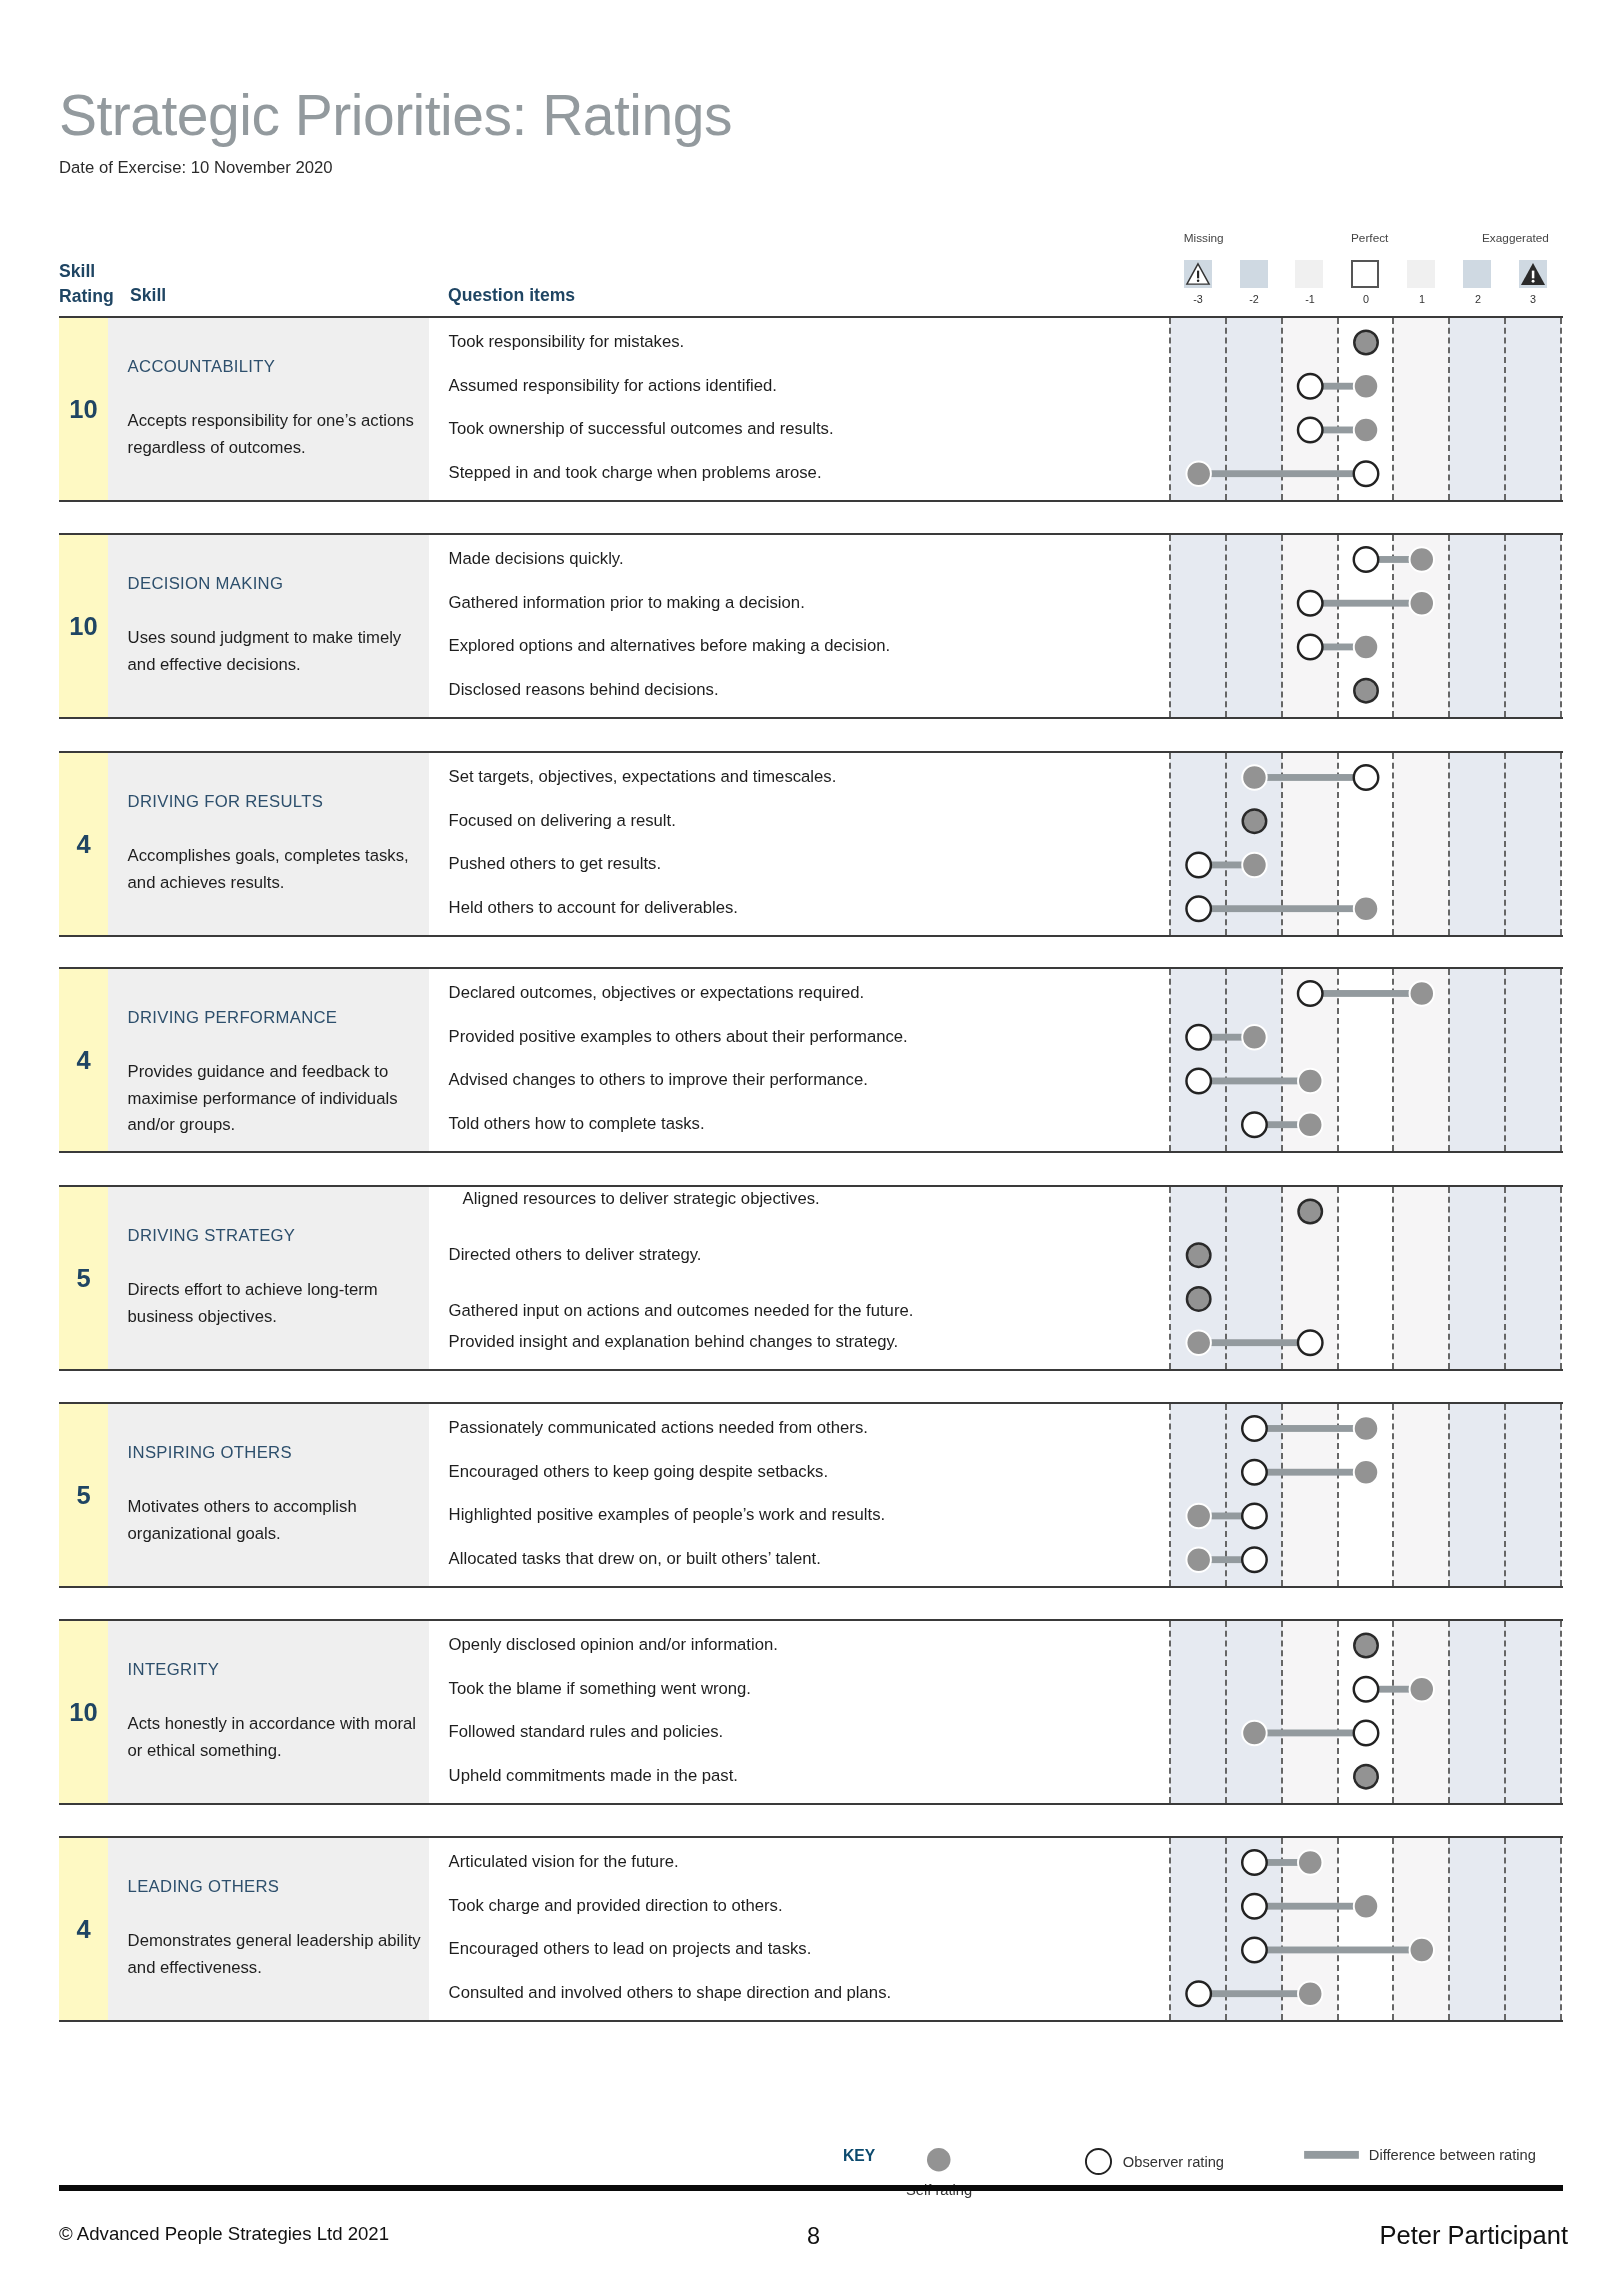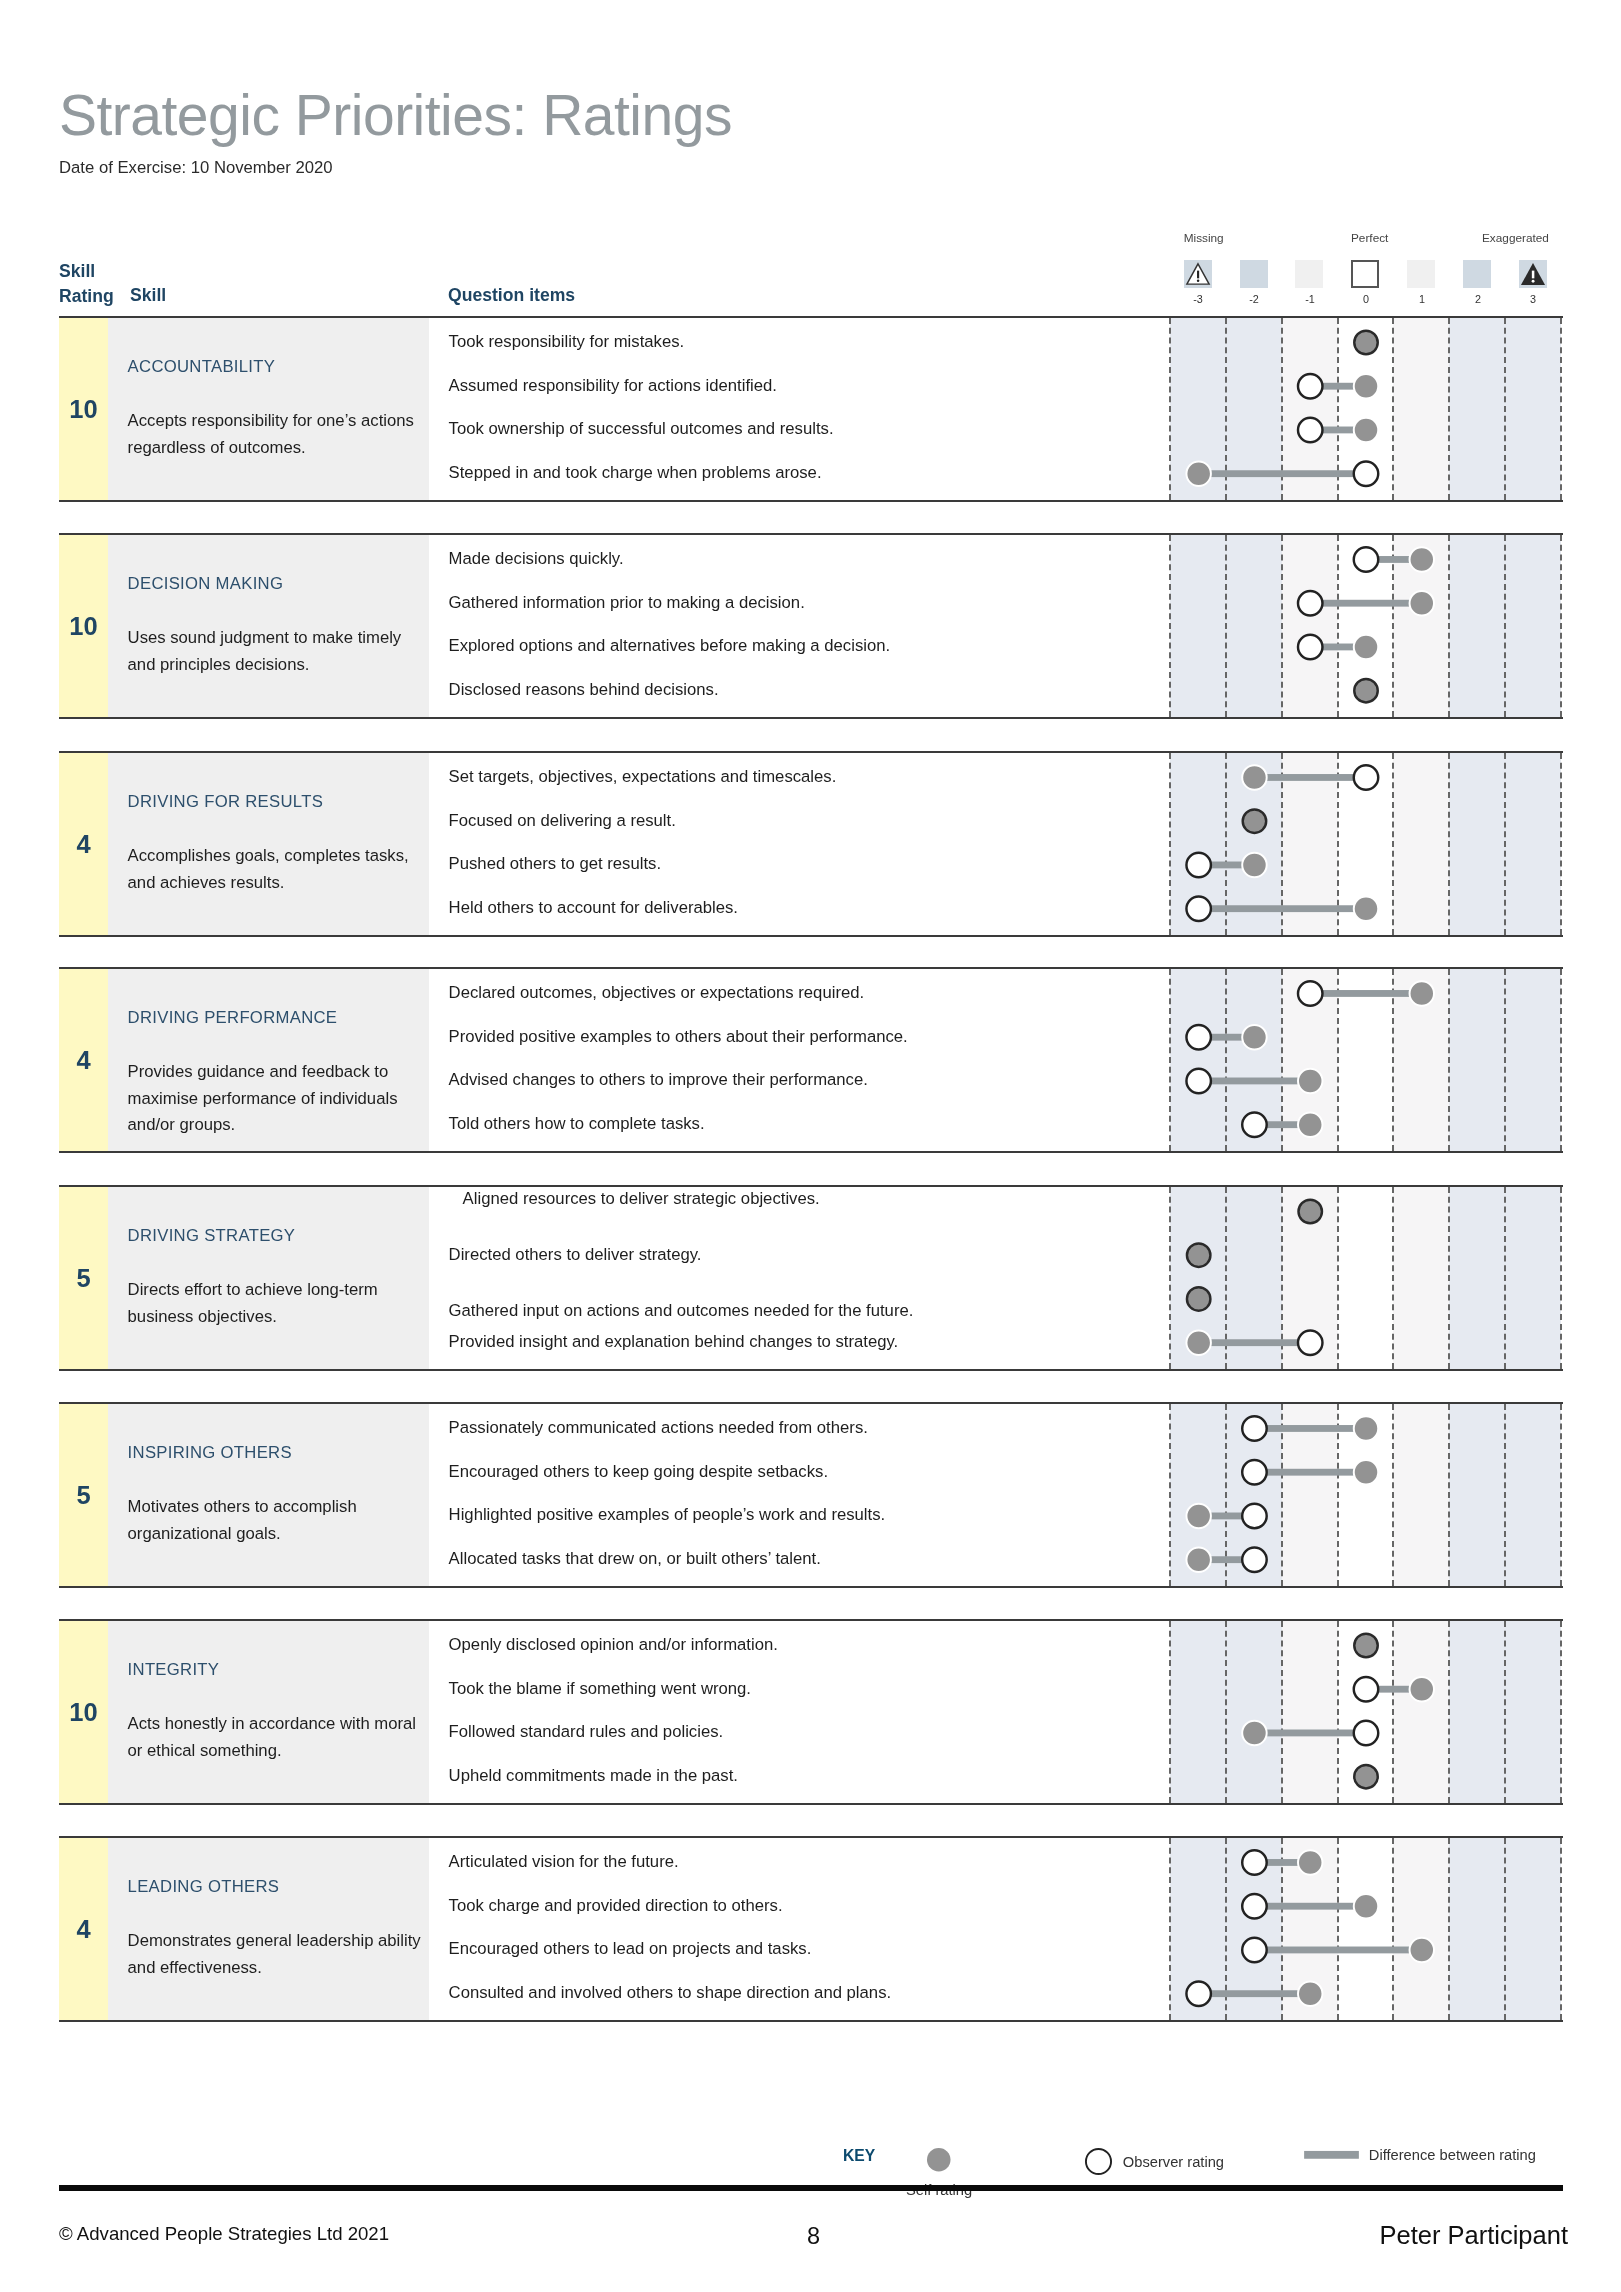--- a/index.html
+++ b/index.html
@@ -159,21 +159,21 @@
           <rect x="29" y="155.60000000000002" width="171" height="7" fill="#939a9e"></rect>
           <circle cx="29" cy="159.10000000000002" r="12.5" fill="#939393" stroke="#fff" stroke-width="2"></circle>
           <circle cx="200" cy="159.10000000000002" r="12.5" fill="#fff" stroke="#222" stroke-width="2.5"></circle>
         </svg>
       </div>
     </div>
     <div class="skill-block" style="top: 533px;">
       <div class="rating-cell">10</div>
       <div class="skill-cell">
         <div class="skill-name">DECISION MAKING</div>
-        <div class="skill-desc">Uses sound judgment to make timely and principles decisions.</div>
+        <div class="skill-desc">Uses sound judgment to make timely and effective decisions.</div>
       </div>
       <div class="questions">
         <div class="question" style="top:13.7px;">Made decisions quickly.</div>
         <div class="question" style="top:58px;">Gathered information prior to making a decision.</div>
         <div class="question" style="top:101px;">Explored options and alternatives before making a decision.</div>
         <div class="question" style="top:145px;">Disclosed reasons behind decisions.</div>
       </div>
       <div class="chart-area">
         <div class="band b-dark" style="left:0px;"></div>
         <div class="band b-dark" style="left:56px;"></div>

